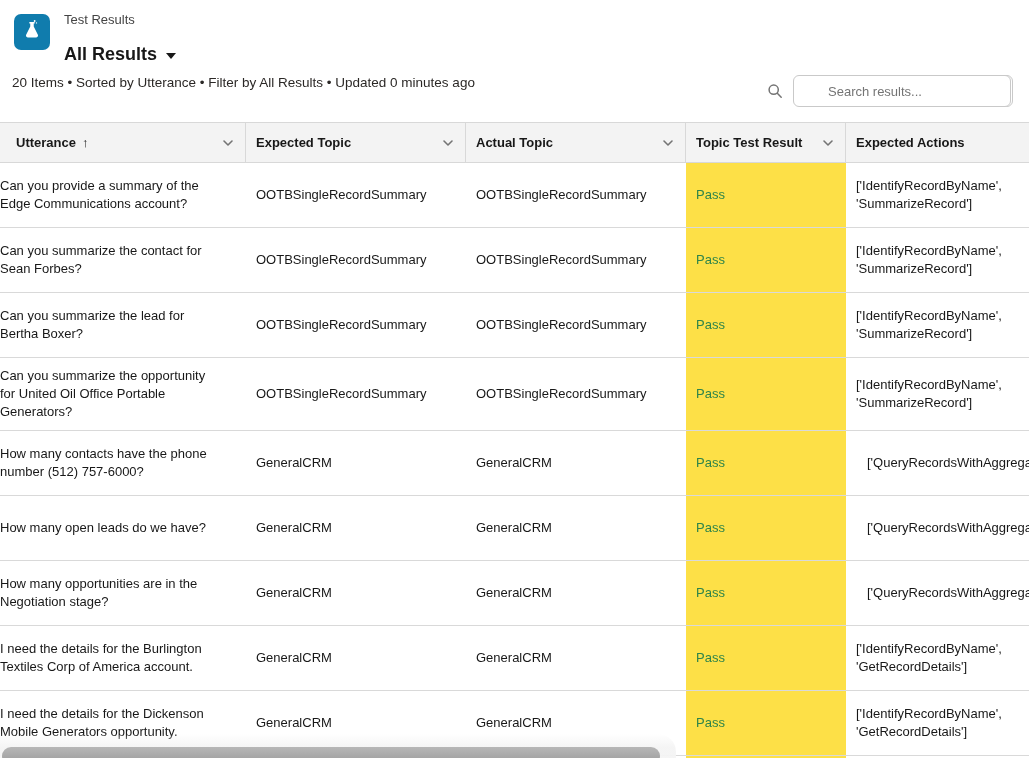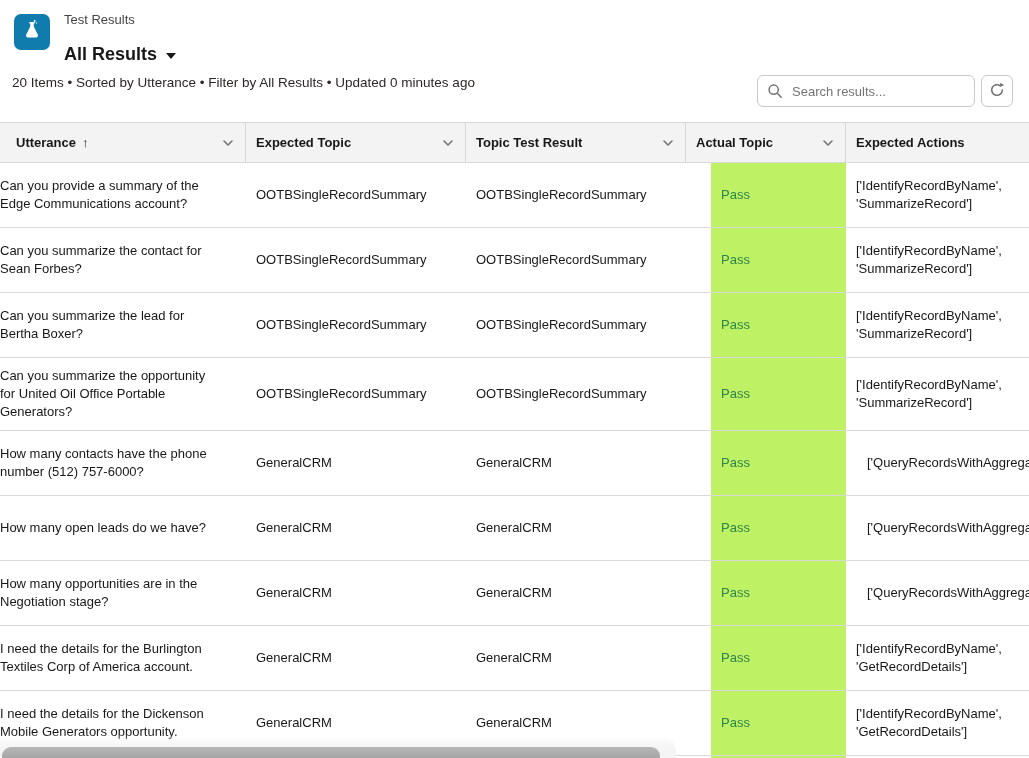--- a/index.html
+++ b/index.html
@@ -12,39 +12,39 @@
   .tile { width:36px; height:36px; border-radius:7px; background:#107cad; display:flex; align-items:center; justify-content:center; margin:2px 14px 0 2px; flex:0 0 auto; }
   .entity-label { font-size:13px; color:#444; margin-bottom:17px; }
   .view-row { display:flex; align-items:center; font-size:18px; font-weight:bold; color:#181818; cursor:pointer; }
   .caret { width:0; height:0; border-left:5px solid transparent; border-right:5px solid transparent; border-top:6px solid #181818; margin-left:9px; margin-top:3px; }
 
   
   .toolbar { display:flex; justify-content:space-between; padding:0 16px 0 12px; margin-top:10px; height:32px; }
   .summary { font-size:13.5px; color:#2b2826; }
   .controls { display:flex; align-items:center; gap:6px; }
   .search { position:relative; width:218px; height:32px; }
-  .search input { width:100%; height:100%; border:1px solid #c9c9c9; border-radius:6px; padding:0 10px 0 34px; font-size:13px; font-family:inherit; color:#181818; outline:none; background:#fff; }
+  .search input { width:100%; height:100%; border:1px solid #c9c9c9; border-radius:6px; padding:0 10px 0 34px; font-size:13px; font-family:inherit; color:#181818; outline:none; background:#fff;margin-left:36px; }
   .search input::placeholder { color:#747474; }
   .mag { position:absolute; left:10px; top:8px; pointer-events:none; }
   .refresh-btn { width:32px; height:32px; border:1px solid #c9c9c9; border-radius:6px; background:#fff; display:flex; align-items:center; justify-content:center; cursor:pointer; padding:0; }
 
   
   .table { margin-top:15px; border-top:1px solid #d8d8d8; }
   .thead, .row { display:grid; grid-template-columns:246px 220px 220px 160px 220px; }
   .thead { background:#f3f3f3; border-bottom:1px solid #d8d8d8; height:40px; }
   .th { display:flex; align-items:center; font-weight:bold; font-size:13px; color:#181818; padding:0 10px 0 10px; border-right:1px solid #d8d8d8; cursor:pointer; overflow:hidden; }
   .th:first-child { padding-left:16px; }
   .th .label { white-space:nowrap; }
   .sort-arrow { margin-left:6px; font-size:13px; font-weight:bold; }
   .chev { margin-left:auto; display:flex; flex:0 0 auto; padding-left:8px; }
 
   .row { border-bottom:1px solid #d9d9d9; min-height:65px; }
   .cell { display:flex; align-items:center; font-size:13px; line-height:18px; padding:9px 10px; color:#181818; }
   .cell.first { padding-left:0; padding-right:26px; }
-  .result-cell { background:#bef264; color:#2e844a;margin-left:25px; }
+  .result-cell { background:#fde047; color:#2e844a; }
   .actions-cell span { display:block; }
   .nowrap { white-space:nowrap;padding-left:11px; }
   .row.partial .cell { align-items:flex-start; padding-top:4px; }
 
   
   .scroll-glow { position:absolute; left:0; bottom:0; width:676px; height:24px; border-top-right-radius:18px;
                  background:linear-gradient(to bottom, rgba(246,246,246,0), rgba(244,244,244,0.95) 55%); pointer-events:none; }
   .hthumb { position:absolute; left:2px; bottom:-7px; width:658px; height:18px; border-radius:9px;
             background:linear-gradient(#b7b7b7,#9a9a9a); cursor:pointer; }
 </style>
@@ -111,30 +111,30 @@
       <div class="th">
         <span class="label">Expected Topic</span>
         <span class="chev">
           <svg width="14" height="14" viewBox="0 0 14 14">
               <path d="M3 5l4 4 4-4" fill="none" stroke="#747474" stroke-width="1.6" stroke-linecap="round" stroke-linejoin="round"></path>
             </svg>
         </span>
       </div>
 
       <div class="th">
+        <span class="label">Actual Topic</span>
+        <span class="chev">
+          <svg width="14" height="14" viewBox="0 0 14 14">
+              <path d="M3 5l4 4 4-4" fill="none" stroke="#747474" stroke-width="1.6" stroke-linecap="round" stroke-linejoin="round"></path>
+            </svg>
+        </span>
+      </div>
+
+      <div class="th">
         <span class="label">Topic Test Result</span>
-        <span class="chev">
-          <svg width="14" height="14" viewBox="0 0 14 14">
-              <path d="M3 5l4 4 4-4" fill="none" stroke="#747474" stroke-width="1.6" stroke-linecap="round" stroke-linejoin="round"></path>
-            </svg>
-        </span>
-      </div>
-
-      <div class="th">
-        <span class="label">Actual Topic</span>
         <span class="chev">
           <svg width="14" height="14" viewBox="0 0 14 14">
               <path d="M3 5l4 4 4-4" fill="none" stroke="#747474" stroke-width="1.6" stroke-linecap="round" stroke-linejoin="round"></path>
             </svg>
         </span>
       </div>
 
       <div class="th">
         <span class="label">Expected Actions</span>
       </div>

